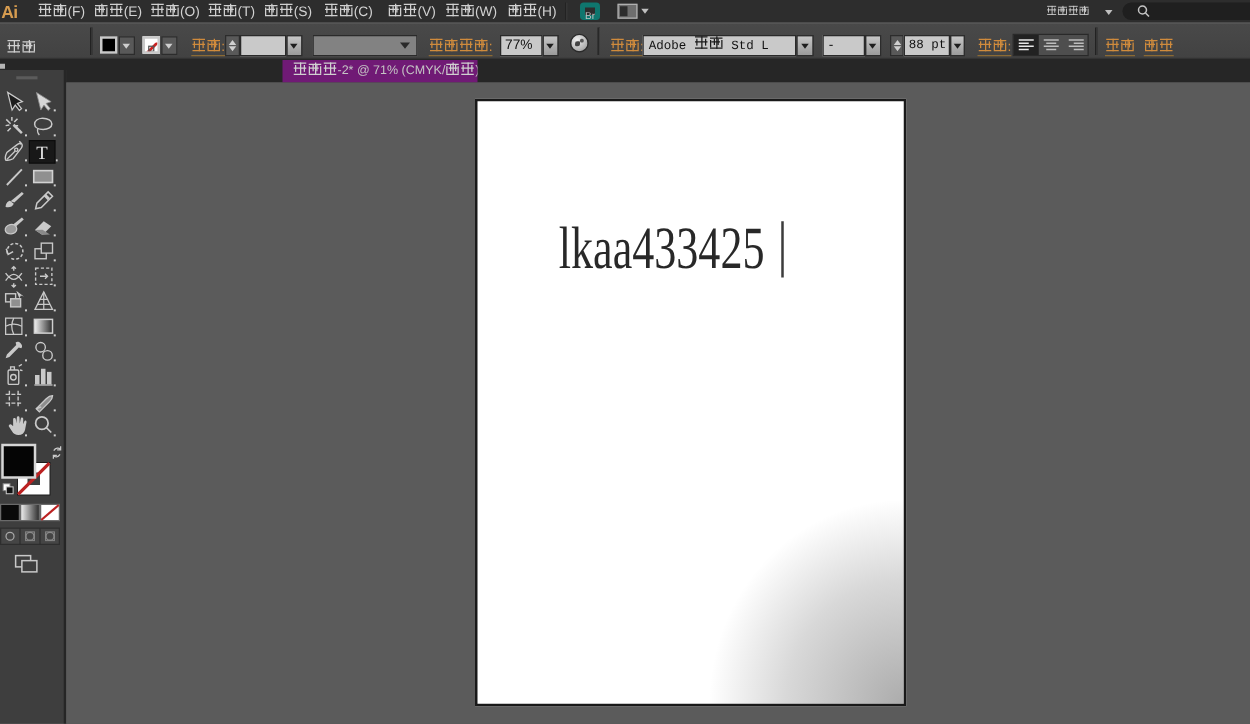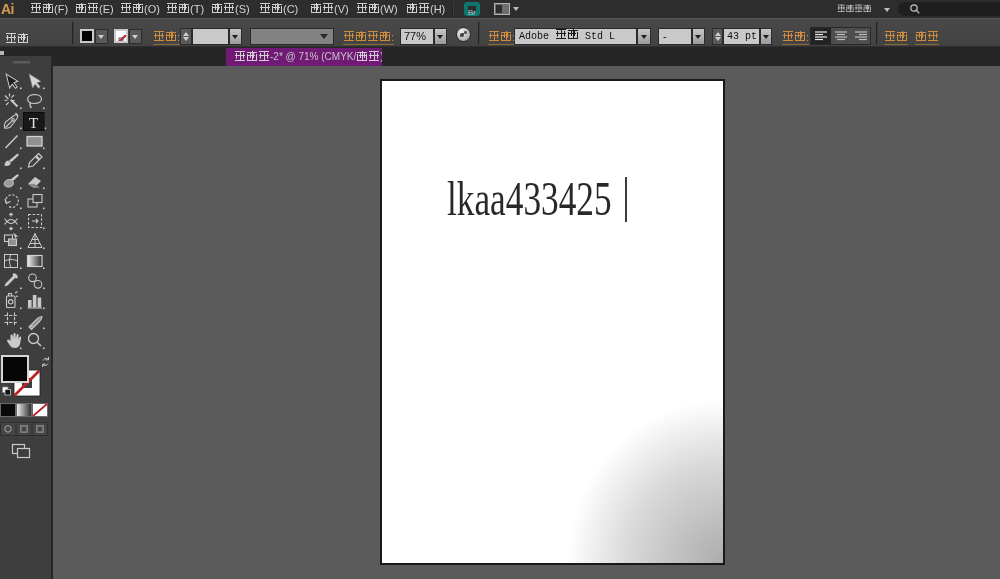--- a/index.html
+++ b/index.html
@@ -121,21 +121,21 @@
     <div style="position:absolute;left:3px;top:5px;width:4px;height:4px;background:#444;border-radius:45% 20% 50% 30%;"></div>
     <div style="position:absolute;left:7px;top:3px;width:2.5px;height:2.5px;background:#555;border-radius:50%;"></div>
   </div>
   <div class="vsep" style="left:478px;top:3px;height:22px;"></div>
   <div class="olabel" style="left:488px;top:12px;"><i class="cj o"></i><i class="cj2 o"></i>:</div>
   <div class="field" style="left:514px;top:9px;width:123px;height:17px;line-height:15px;padding-left:4px;font-family:'Liberation Mono',monospace;font-size:10px;">Adobe <i class="cj dk"></i><i class="cj2 dk"></i> Std L</div>
   <div class="dbtnL" style="left:637px;top:9px;width:14px;height:17px;"></div>
   <div class="field" style="left:658px;top:9px;width:34px;height:17px;line-height:15px;padding-left:4px;">-</div>
   <div class="dbtnL" style="left:692px;top:9px;width:13px;height:17px;"></div>
   <div class="spin" style="left:712px;top:9px;width:11px;height:17px;"></div>
-  <div class="field" style="left:723px;top:9px;width:37px;height:17px;line-height:15px;padding-left:3px;font-family:'Liberation Mono',monospace;font-size:10px;">43 pt</div>
+  <div class="field" style="left:723px;top:9px;width:37px;height:17px;line-height:15px;padding-left:3px;font-family:'Liberation Mono',monospace;font-size:10px;">88 pt</div>
   <div class="dbtnL" style="left:760px;top:9px;width:12px;height:17px;"></div>
   <div class="olabel" style="left:782px;top:12px;"><i class="cj o"></i><i class="cj2 o"></i>:</div>
   <div style="position:absolute;left:810px;top:8px;width:61px;height:18px;background:#4e4e4e;border:1px solid #292929;box-sizing:border-box;"></div>
   <div style="position:absolute;left:811px;top:9px;width:20px;height:16px;background:#222;"></div>
   <svg style="position:absolute;left:811px;top:9px;" width="60" height="16" viewBox="0 0 60 16">
     <g stroke="#e8e8e8" stroke-width="1.2">
       <line x1="4" y1="4" x2="16" y2="4"></line>
         <line x1="4" y1="6.5" x2="12" y2="6.5"></line>
       <line x1="4" y1="9" x2="16" y2="9"></line>
         <line x1="4" y1="11.5" x2="12" y2="11.5"></line>

